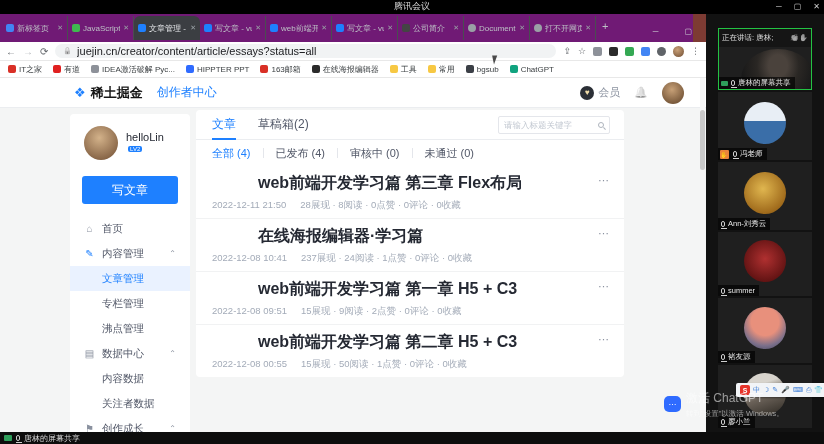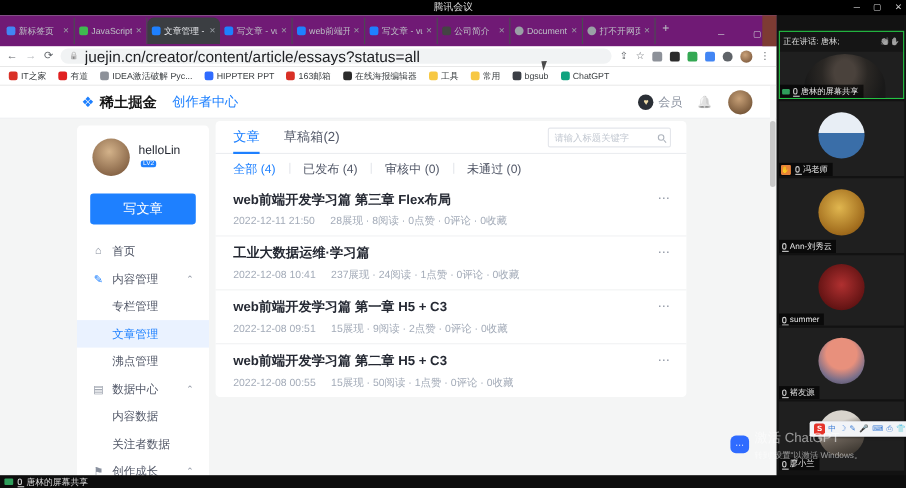--- a/index.html
+++ b/index.html
@@ -28,21 +28,21 @@
   .win-ctl { position:absolute; right:14px; bottom:6px; display:flex; gap:26px; color:#c9ccd1; font-size:8px; }
   .win-close-zone { position:absolute; right:0; top:0; width:13px; height:28px; background:#7d3b33; }
 
   .toolbar { height:19px; background:#fff; display:flex; align-items:center; padding:0 6px; gap:7px;
     border-bottom:1px solid #e8e8e8; }
   .navbtn { color:#5f6368; font-size:10px; }
   .navbtn.dim { color:#b6b9bd; }
   .urlbox { flex:1; height:14px; background:#f1f3f4; border-radius:8px; display:flex; align-items:center;
     padding:0 8px; gap:5px; }
   .lock { font-size:7px; filter:grayscale(1); opacity:.75; }
-  .url { font-size:14px; color:#202124; white-space:nowrap; overflow:hidden; }
+  .url { font-size:11px; color:#202124; white-space:nowrap; overflow:hidden; }
   .tb-ic { font-size:9px; color:#5f6368; }
   .ext { width:9px; height:9px; border-radius:2px; }
   .avatar-mini { width:11px; height:11px; border-radius:50%; background:radial-gradient(circle at 40% 35%, #caa27a, #6e4b30); }
 
   .bookmarks { height:17px; background:#fff; display:flex; align-items:center; gap:11px; padding:0 8px;
     border-bottom:1px solid #e8e8e8; }
   .bm { display:flex; align-items:center; gap:3px; color:#3c4043; font-size:8px; white-space:nowrap; }
   .bm .bi { width:8px; height:8px; border-radius:2px; flex:0 0 auto; }
 
   
@@ -90,34 +90,34 @@
     font-family:"Liberation Sans", sans-serif; }
   .searchbox input::placeholder { color:#c2c8d1; }
   .mag { width:6px; height:6px; border:1px solid #aeb4bd; border-radius:50%; position:relative; flex:0 0 auto; }
   .mag::after { content:""; position:absolute; width:3px; height:1px; background:#aeb4bd; transform:rotate(45deg);
     left:4px; top:5px; }
   .mc-filters { height:26px; display:flex; align-items:center; padding:0 16px; font-size:11px; color:#515767; }
   .mc-filters .f.active { color:#1e80ff; }
   .fsep { width:1px; height:10px; background:#e4e6eb; margin:0 12px; }
   .art-row { padding:7px 16px 6px; border-bottom:1px solid #f1f2f3; position:relative; }
   .art-row:last-child { border-bottom:none; }
-  .art-title { font-size:12px; color:#252933; font-weight:bold; margin-bottom:5px; }
+  .art-title { font-size:16px; color:#252933; font-weight:bold; margin-bottom:5px;margin-left:46px; }
   .art-meta { font-size:9.5px; color:#a3abb8; }
   .art-meta .dt { margin-right:14px; }
   .art-more { position:absolute; right:14px; top:8px; color:#8a919f; font-size:11px; letter-spacing:1px; }
 
   .pg-scrollbar { position:absolute; right:1px; top:-30px; width:5px; height:372px; background:#f7f7f7; }
   .pg-thumb { position:absolute; top:32px; left:0; width:5px; height:60px; background:#c9c9c9; border-radius:3px; }
 
   .chat-bubble { position:absolute; left:664px; top:288px; width:17px; height:16px; background:#2f6bff;
     border-radius:5px; color:#fff; font-size:8px; display:flex; align-items:center; justify-content:center; }
 
   
   .sidebar { position:absolute; left:706px; top:14px; width:118px; height:418px; background:#121212; padding-top:14px; }
-  .tile { position:relative; margin:0 2px 2px; background:#1f1f1f; overflow:hidden; }
+  .tile { position:relative; margin:0 12px 2px; background:#1f1f1f; overflow:hidden; }
   .tile.speaking { border:1px solid #23c343; }
   .tile-label { position:absolute; left:0; bottom:0; display:flex; align-items:center; gap:2px;
     background:rgba(0,0,0,.65); padding:1px 4px 1px 2px; max-width:100%; }
   .tile-label .nm { color:#e6e6e6; font-size:7.5px; white-space:nowrap; overflow:hidden; }
   .mic { width:4px; height:6px; border:1px solid #cfcfcf; border-radius:2px; position:relative; flex:0 0 auto; margin:0 1px; }
   .mic::after { content:""; position:absolute; left:-1px; top:6px; width:6px; height:1px; background:#cfcfcf; }
   .share-ic { width:7px; height:5px; background:#2f9e5b; border-radius:1px; flex:0 0 auto; }
   .hand-badge { width:9px; height:9px; background:#e8833a; border-radius:1px; color:#fff; font-size:6px;
     display:flex; align-items:center; justify-content:center; flex:0 0 auto; margin-right:1px; }
   .speak-banner { position:absolute; left:0; top:0; right:0; height:18px; background:rgba(20,20,20,.85);
@@ -312,25 +312,25 @@
 
         <div class="menu-item">
           <span class="mi">⌂</span>
           <span class="lbl">首页</span>
         </div>
         <div class="menu-item">
           <span class="mi blue">✎</span>
           <span class="lbl">内容管理</span>
           <span class="caret">⌃</span>
         </div>
+        <div class="menu-item sub selected">
+          <span class="lbl">文章管理</span>
+        </div>
         <div class="menu-item sub">
           <span class="lbl">专栏管理</span>
-        </div>
-        <div class="menu-item sub selected">
-          <span class="lbl">文章管理</span>
         </div>
         <div class="menu-item sub">
           <span class="lbl">沸点管理</span>
         </div>
         <div class="menu-item">
           <span class="mi">▤</span>
           <span class="lbl">数据中心</span>
           <span class="caret">⌃</span>
         </div>
         <div class="menu-item sub">
@@ -367,21 +367,21 @@
           <span class="fsep"></span>
           <span class="f">未通过 (0)</span>
         </div>
 
         <div class="art-row">
           <div class="art-title">web前端开发学习篇 第三章 Flex布局</div>
           <div class="art-meta"><span class="dt">2022-12-11 21:50</span><span>28展现 · 8阅读 · 0点赞 · 0评论 · 0收藏</span></div>
           <span class="art-more">⋯</span>
         </div>
         <div class="art-row">
-          <div class="art-title">工业大数据运维·学习篇</div>
+          <div class="art-title">在线海报编辑器·学习篇</div>
           <div class="art-meta"><span class="dt">2022-12-08 10:41</span><span>237展现 · 24阅读 · 1点赞 · 0评论 · 0收藏</span></div>
           <span class="art-more">⋯</span>
         </div>
         <div class="art-row">
           <div class="art-title">web前端开发学习篇 第一章 H5 + C3</div>
           <div class="art-meta"><span class="dt">2022-12-08 09:51</span><span>15展现 · 9阅读 · 2点赞 · 0评论 · 0收藏</span></div>
           <span class="art-more">⋯</span>
         </div>
         <div class="art-row">
           <div class="art-title">web前端开发学习篇 第二章 H5 + C3</div>

